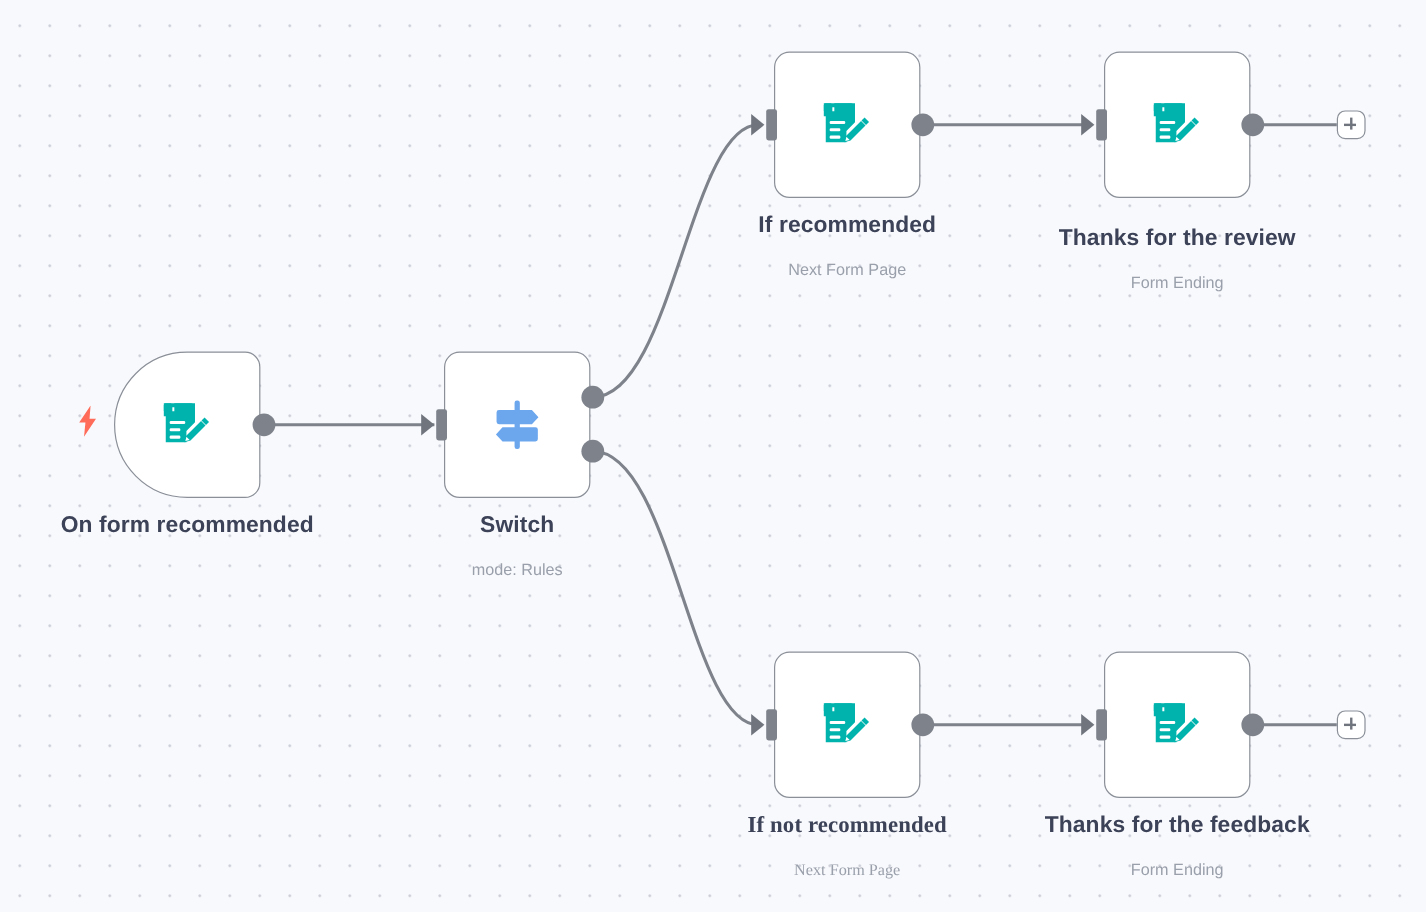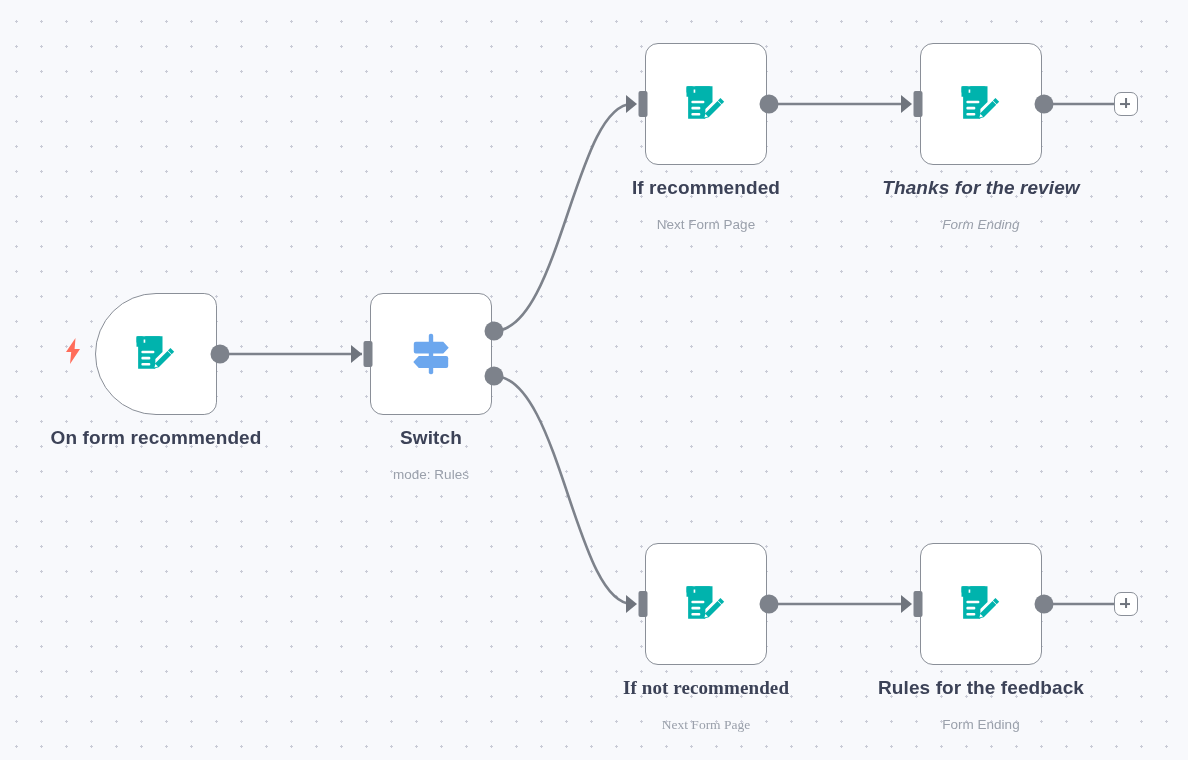--- a/index.html
+++ b/index.html
@@ -240,21 +240,21 @@
       <rect fill="#ffffff" x="14" y="43" width="11" height="3.2" rx="1.3"></rect>
       <path fill="#00b3ad" d="M49.8 24.6l4.6 4.6-3.1 3.1-4.6-4.6z"></path>
       <path fill="#00b3ad" d="M46.2 28.2l4.6 4.6L35.4 48.2l-6.2 1.6 1.6-6.2z"></path>
       <path fill="#ffffff" d="M31.2 44.2l3.3 3.3-4.4 1.1z"></path>
     </svg>
   </div>
   <div class="in-arrow" style="left:912px; top:104px;"></div>
   <div class="in-port" style="left:918px; top:104px;"></div>
   <div class="out-port" style="left:1044px; top:104px;"></div>
   <div class="plus-btn" style="left:1126px; top:104px;"></div>
-  <div class="node-label" style="left:981px; top:178px;font-style:italic;">
+  <div class="node-label" style="left:981px; top:189px;">
     <div class="node-title">Thanks for the review</div>
     <div class="node-subtitle">Form Ending</div>
   </div>
 
   <div class="node" style="left:645px; top:543px; width:122px; height:122px;">
     <svg class="node-icon" viewBox="0 0 64 64">
       <path fill="#00b3ad" d="M18 10h22a2 2 0 0 1 2 2v16.5l-4.2 4.2V14H20.8l-.1 9.2H12V12a2 2 0 0 1 2-2z" transform="translate(-4,0)"></path>
       <path fill="#00b3ad" d="M12 10h8l-8 8z" transform="translate(-4,0)"></path>
       <path fill="#00b3ad" d="M8 20h8.8v-8H38v19.5l-8.8 8.8V52H8z" transform="translate(2,-2)"></path>
       <rect fill="#ffffff" x="14" y="28" width="16" height="3.2" rx="1.3"></rect>
@@ -284,17 +284,17 @@
       <path fill="#00b3ad" d="M49.8 24.6l4.6 4.6-3.1 3.1-4.6-4.6z"></path>
       <path fill="#00b3ad" d="M46.2 28.2l4.6 4.6L35.4 48.2l-6.2 1.6 1.6-6.2z"></path>
       <path fill="#ffffff" d="M31.2 44.2l3.3 3.3-4.4 1.1z"></path>
     </svg>
   </div>
   <div class="in-arrow" style="left:912px; top:604px;"></div>
   <div class="in-port" style="left:918px; top:604px;"></div>
   <div class="out-port" style="left:1044px; top:604px;"></div>
   <div class="plus-btn" style="left:1126px; top:604px;"></div>
   <div class="node-label" style="left:981px; top:678px;">
-    <div class="node-title">Rules for the feedback</div>
+    <div class="node-title">Thanks for the feedback</div>
     <div class="node-subtitle">Form Ending</div>
   </div>
 
 </div>
 
 </body></html>

